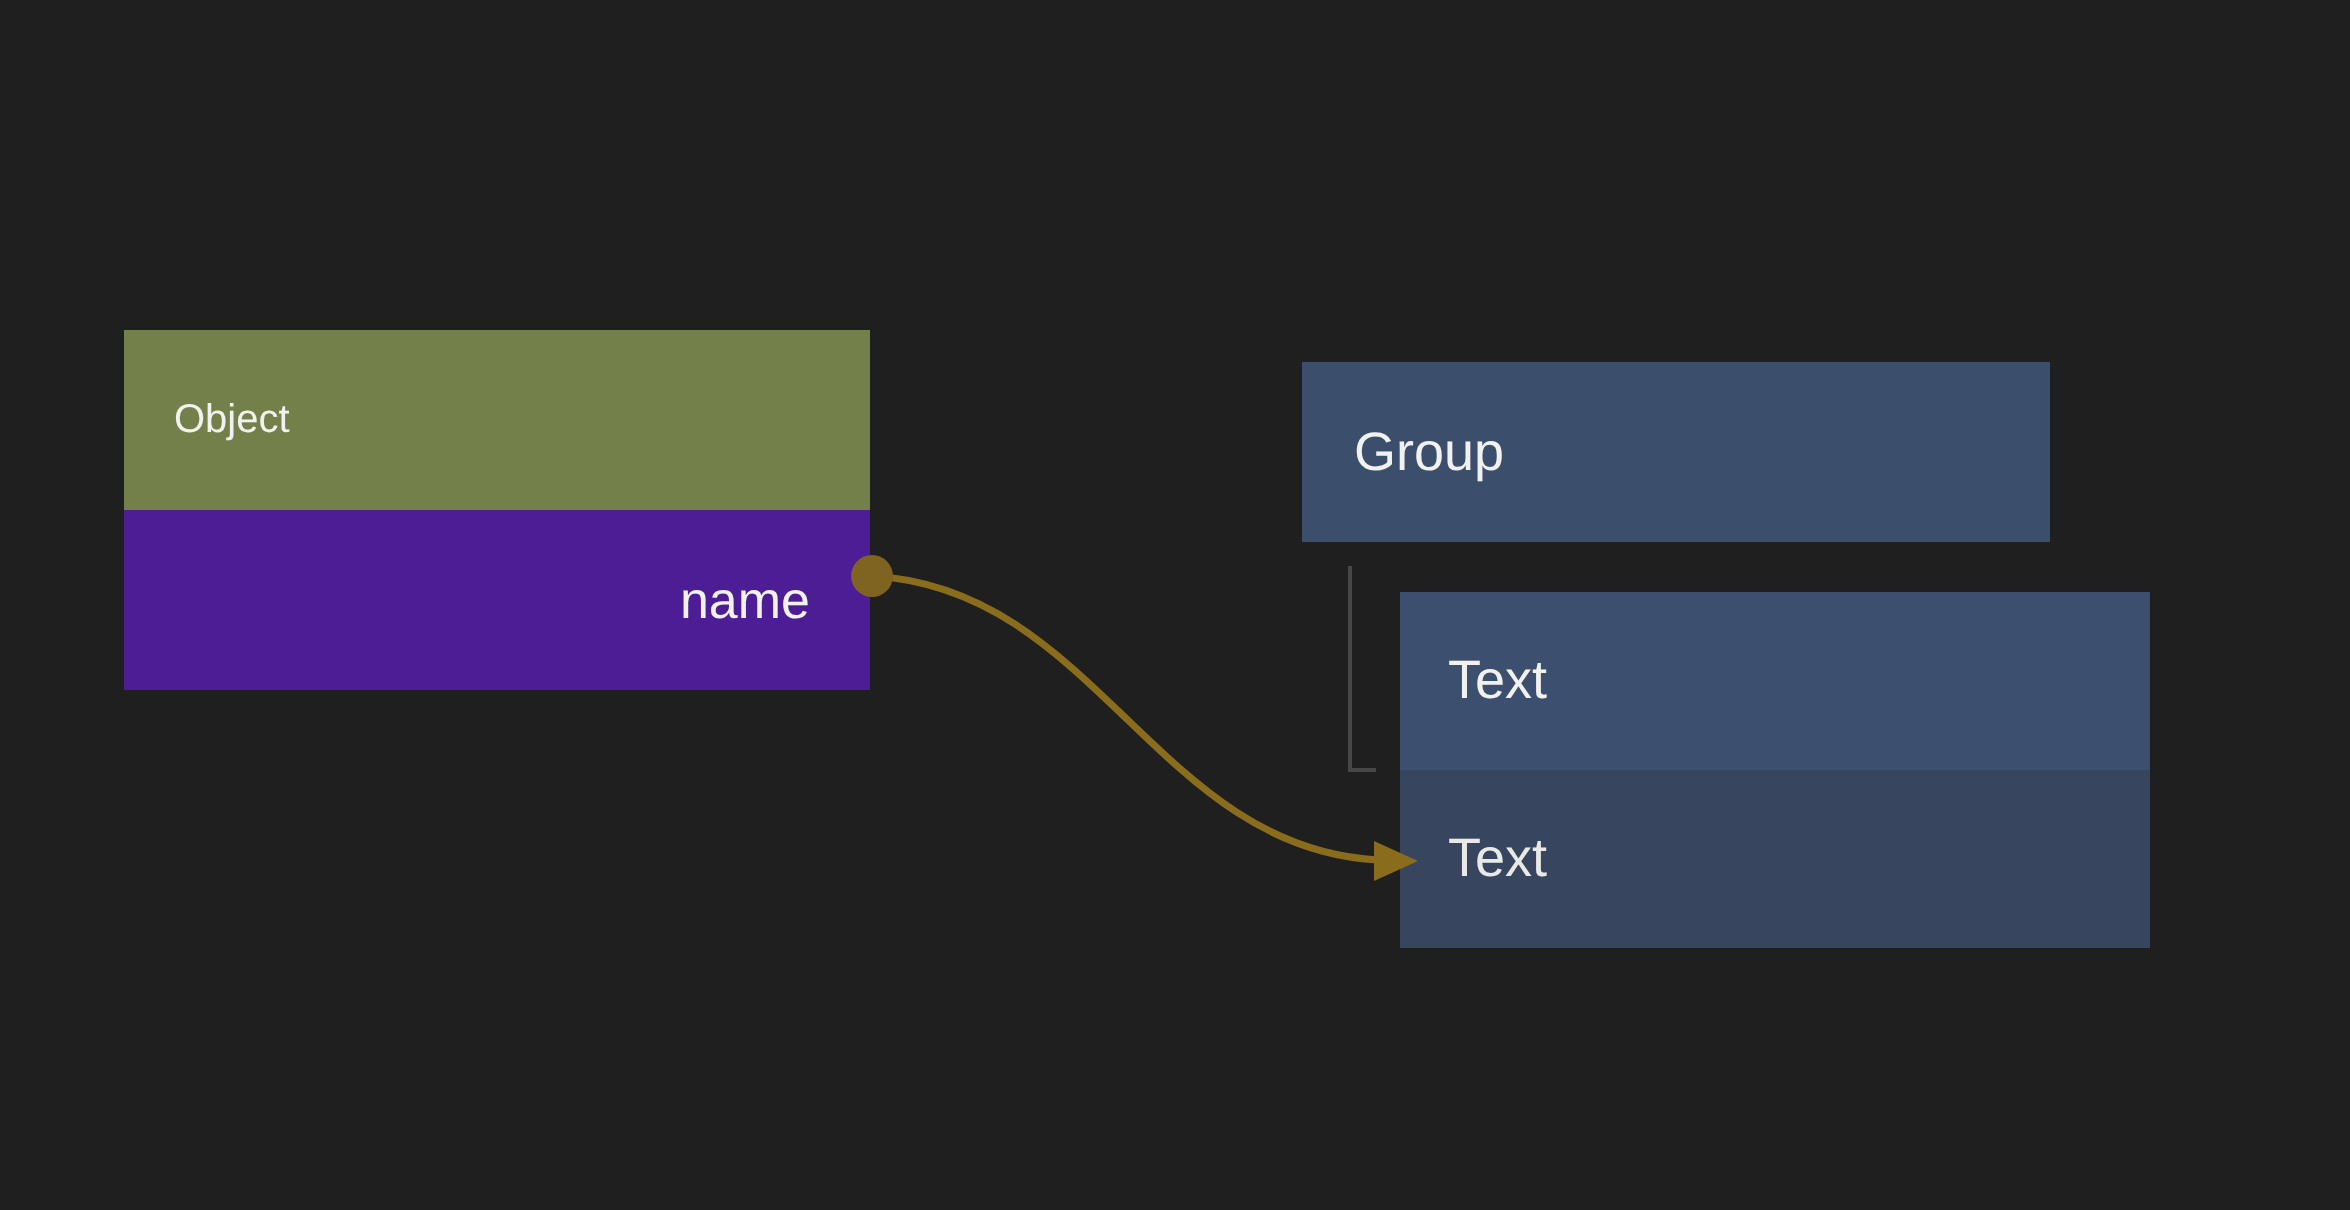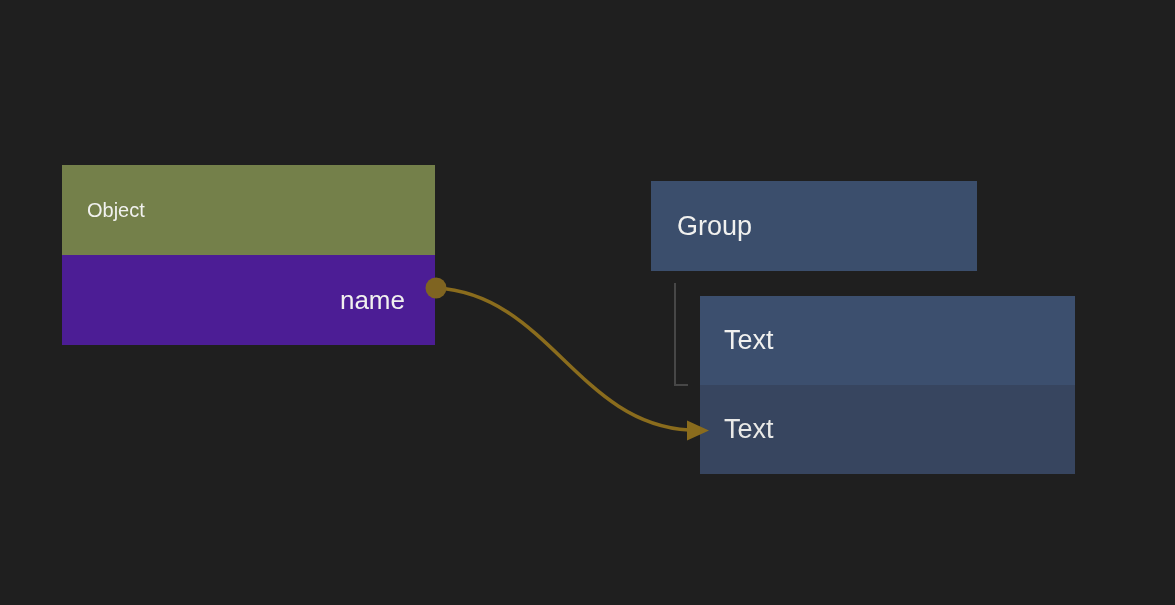--- a/index.html
+++ b/index.html
@@ -25,21 +25,21 @@
     display: flex; align-items: center; padding: 0 25px;
     box-sizing: border-box; font-size: 20px; margin-top: 12px;
   }
   .node-object .node-row {
     height: 90px; background: #4c1d95;
     display: flex; align-items: center; justify-content: flex-end;
     padding: 0 30px 0 25px; box-sizing: border-box; font-size: 26px;
   }
 
   
-  .node-group { left: 651px; top: 181px; width: 326px; }
+  .node-group { left: 651px; top: 181px; width: 374px; }
   .node-group .node-header {
     height: 90px; background: #3b4e6c;
     display: flex; align-items: center; padding: 0 26px;
     box-sizing: border-box; font-size: 27px;
   }
 
   
   .node-text { left: 700px; top: 296px; width: 375px; }
   .node-text .node-header {
     height: 89px; background: #3c4f6e;

